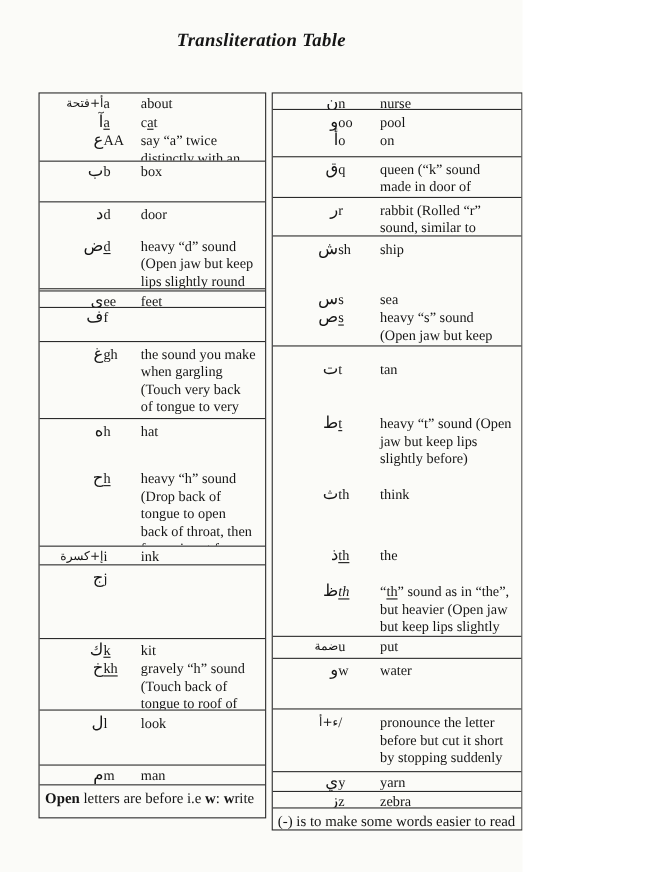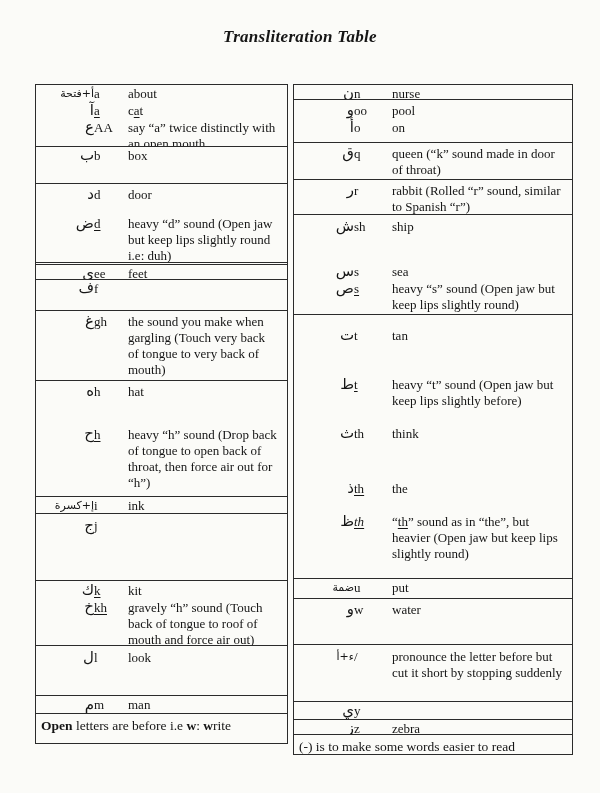--- a/index.html
+++ b/index.html
@@ -1,17 +1,17 @@
 <!DOCTYPE html>
 <html><head>
 <meta charset="utf-8">
 <style>
   html,body{margin:0;padding:0;}
   .page{
-    width:600px;height:793px;
+    width:475px;height:793px;
     background:#fbfbf8;
     color:#151515;
     font-family:"Liberation Serif", serif;
     overflow:hidden;
     position:relative;
   }
   .title{
     font-weight:bold;font-style:italic;
     font-size:17px;
     text-align:center;
@@ -289,20 +289,21 @@
           <div class="entry" style="margin-top: 3px;">
             <span class="letter letter-sm">أ‎+‎ء</span>
             <span class="translit">/</span>
             <span class="desc"><span>pronounce  the  letter before  but cut   it short by stopping suddenly</span></span>
           </div>
         </div>
         <div class="row" style="height: 17px;">
           <div class="entry">
             <span class="letter">ي</span>
             <span class="translit">y</span>
+            <span class="desc"><span>yarn</span></span>
           </div>
         </div>
         <div class="row" style="height: 14px;">
           <div class="entry">
             <span class="letter">ز</span>
             <span class="translit">z</span>
             <span class="desc"><span>zebra</span></span>
           </div>
         </div>
         <div class="note-row" style="height: 15px;"><span>(-) is to make some words easier to read</span></div>

